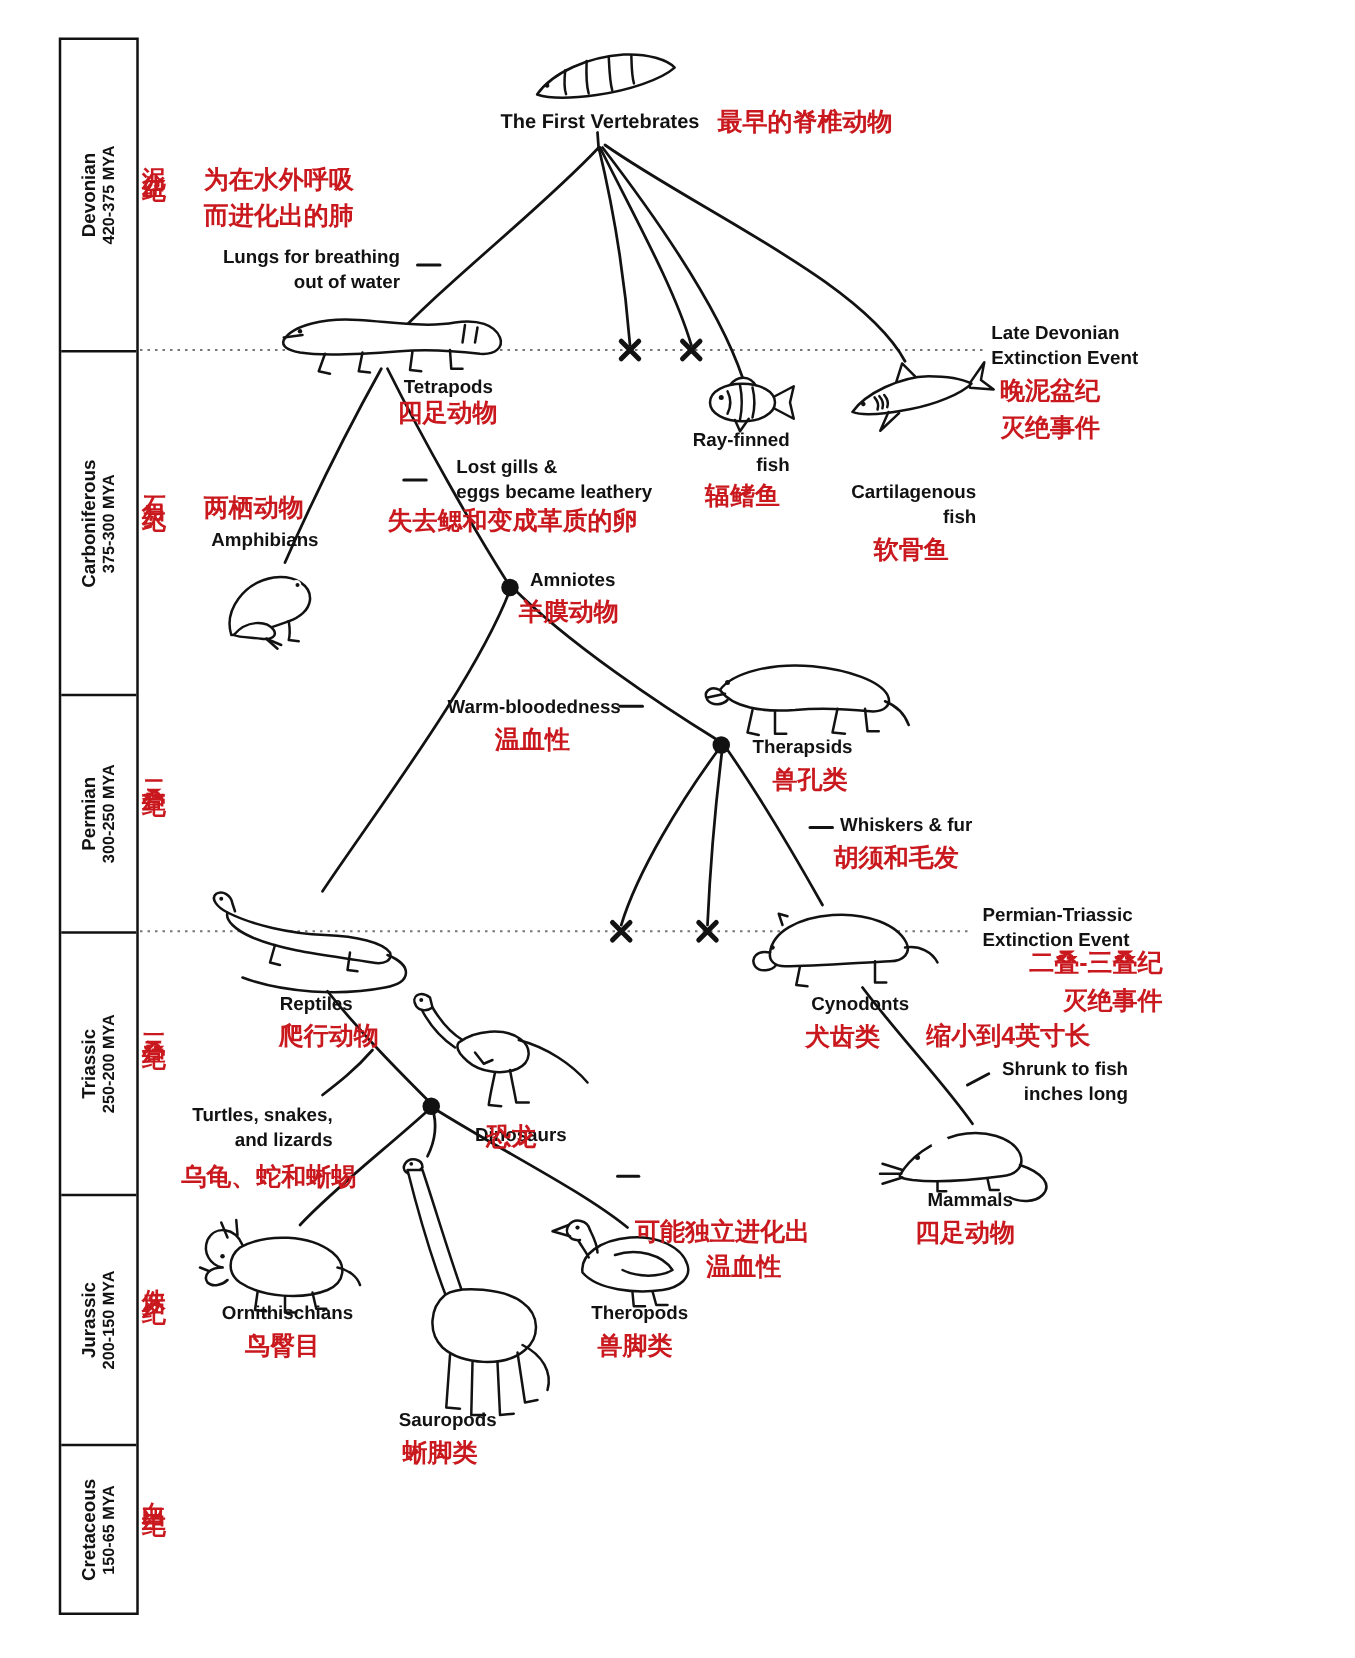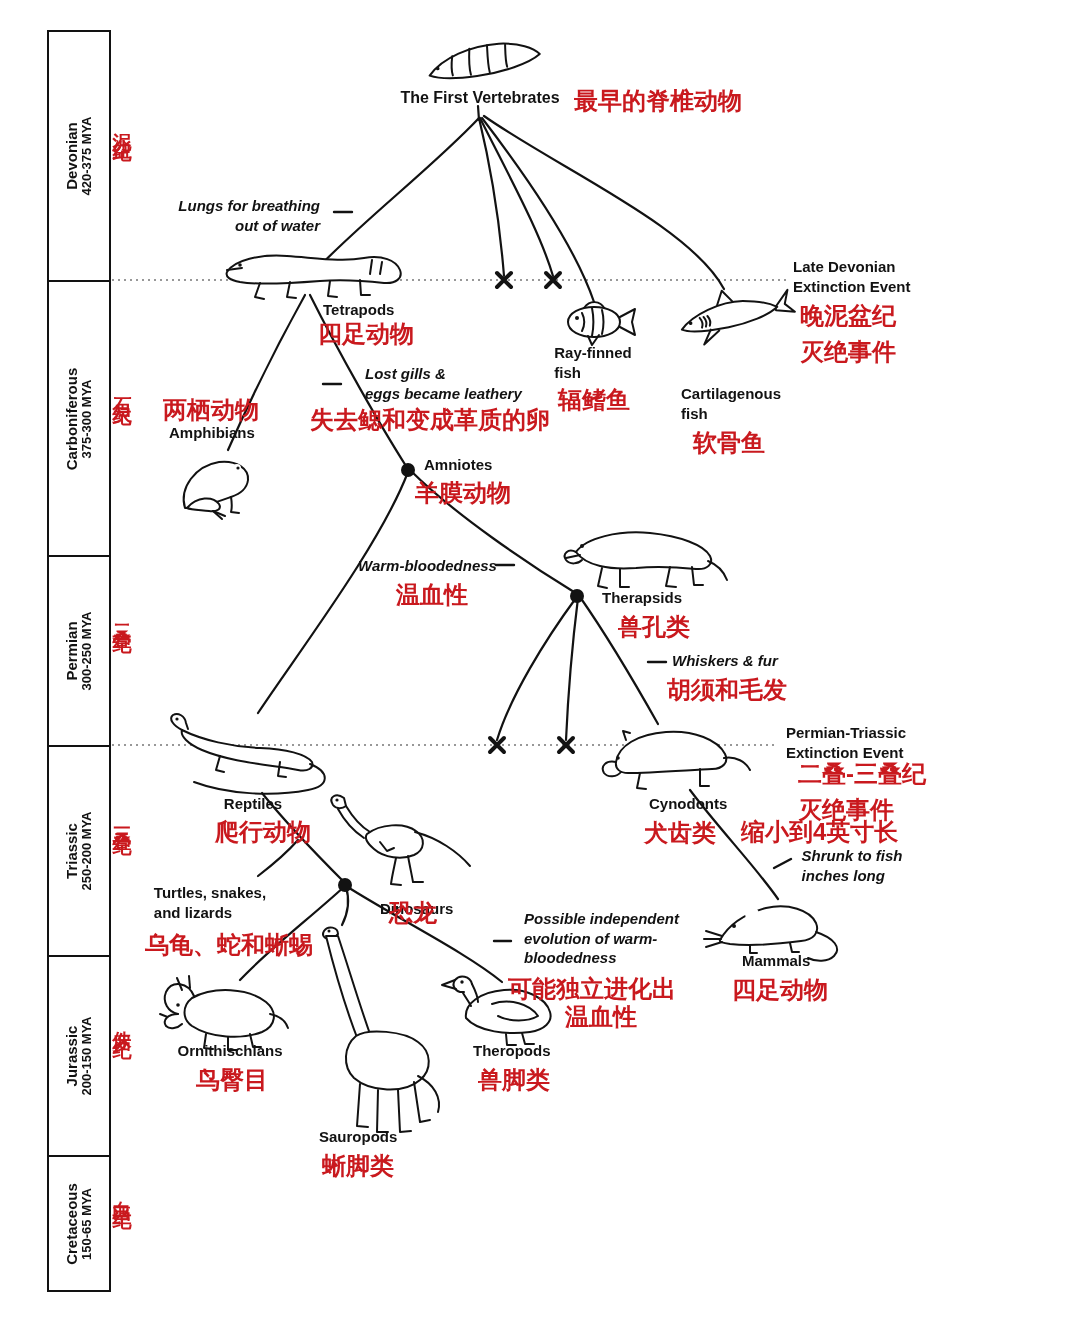--- a/index.html
+++ b/index.html
@@ -4,24 +4,24 @@
 <style>
   * { margin:0; padding:0; box-sizing:border-box; }
   html,body { background:#fff; }
   #canvas {
     position:relative; width:1084px; height:1326px; background:#fff;
     font-family:"Liberation Sans", sans-serif; overflow:hidden;
   }
   .abs { position:absolute; }
   .en { font-weight:700; font-size:15px; color:var(--ink); line-height:1.3; white-space:nowrap; }
   .en-lg { font-size:16px; }
-  .it { font-style:italic; }
-  .zh { font-weight:700; font-size:24px; color:var(--red); line-height:1.45; white-space:nowrap; }
+  .it { }
+  .zh { font-weight:700; font-size:20px; color:var(--red); line-height:1.45; white-space:nowrap; }
   .c  { transform:translateX(-50%); }
-  .tc { text-align:left; }
+  .tc { text-align:right; }
   .tr { text-align:right; }
 
   
   #timeline-box {
     position:absolute; left:47px; top:30px; width:64px; height:1262px;
     border:2.5px solid var(--ink); display:flex; flex-direction:column;
   }
   .tl-cell { position:relative; border-bottom:2px solid var(--ink); }
   .tl-cell:last-child { border-bottom:none; flex:1; }
   .tl-rot {
@@ -295,20 +295,24 @@
   <div class="tl-zh" style="left:113px;top:118px">泥盆纪</div>
   <div class="tl-zh" style="left:113px;top:382px">石炭纪</div>
   <div class="tl-zh" style="left:113px;top:610px">二叠纪</div>
   <div class="tl-zh" style="left:113px;top:812px">三叠纪</div>
   <div class="tl-zh" style="left:113px;top:1016px">侏罗纪</div>
   <div class="tl-zh" style="left:113px;top:1186px">白垩纪</div>
 
   <div class="abs en en-lg c" style="left:480px;top:88px">The First Vertebrates</div>
   <div class="abs zh" style="left:574px;top:84px">最早的脊椎动物</div>
 
+  <div class="abs zh" style="left:163px;top:130px">
+    <div>为在水外呼吸</div>
+    <div>而进化出的肺</div>
+  </div>
   <div class="abs en it tr" style="left:140px;top:196px;width:180px">
     <div>Lungs for breathing</div>
     <div>out of water</div>
   </div>
 
   <div class="abs en" style="left:323px;top:300px">Tetrapods</div>
   <div class="abs zh" style="left:318px;top:317px">四足动物</div>
 
   <div class="abs en" style="left:793px;top:257px">
     <div>Late Devonian</div>
@@ -378,25 +382,20 @@
     <div>and lizards</div>
   </div>
   <div class="abs zh" style="left:145px;top:928px">乌龟、蛇和蜥蜴</div>
 
   <div class="abs en" style="left:380px;top:899px">Dinosaurs</div>
   <div class="abs zh" style="left:389px;top:896px">恐龙</div>
 
   <div class="abs en" style="left:742px;top:951px">Mammals</div>
   <div class="abs zh" style="left:732px;top:973px">四足动物</div>
 
-  <div class="abs en it" style="left:524px;top:909px">
-    <div>Possible independent</div>
-    <div>evolution of warm-</div>
-    <div>bloodedness</div>
-  </div>
   <div class="abs zh" style="left:508px;top:972px">可能独立进化出</div>
   <div class="abs zh" style="left:565px;top:1000px">温血性</div>
 
   <div class="abs en c" style="left:230px;top:1041px">Ornithischians</div>
   <div class="abs zh" style="left:196px;top:1063px">鸟臀目</div>
 
   <div class="abs en" style="left:319px;top:1127px">Sauropods</div>
   <div class="abs zh" style="left:322px;top:1149px">蜥脚类</div>
 
   <div class="abs en" style="left:473px;top:1041px">Theropods</div>

